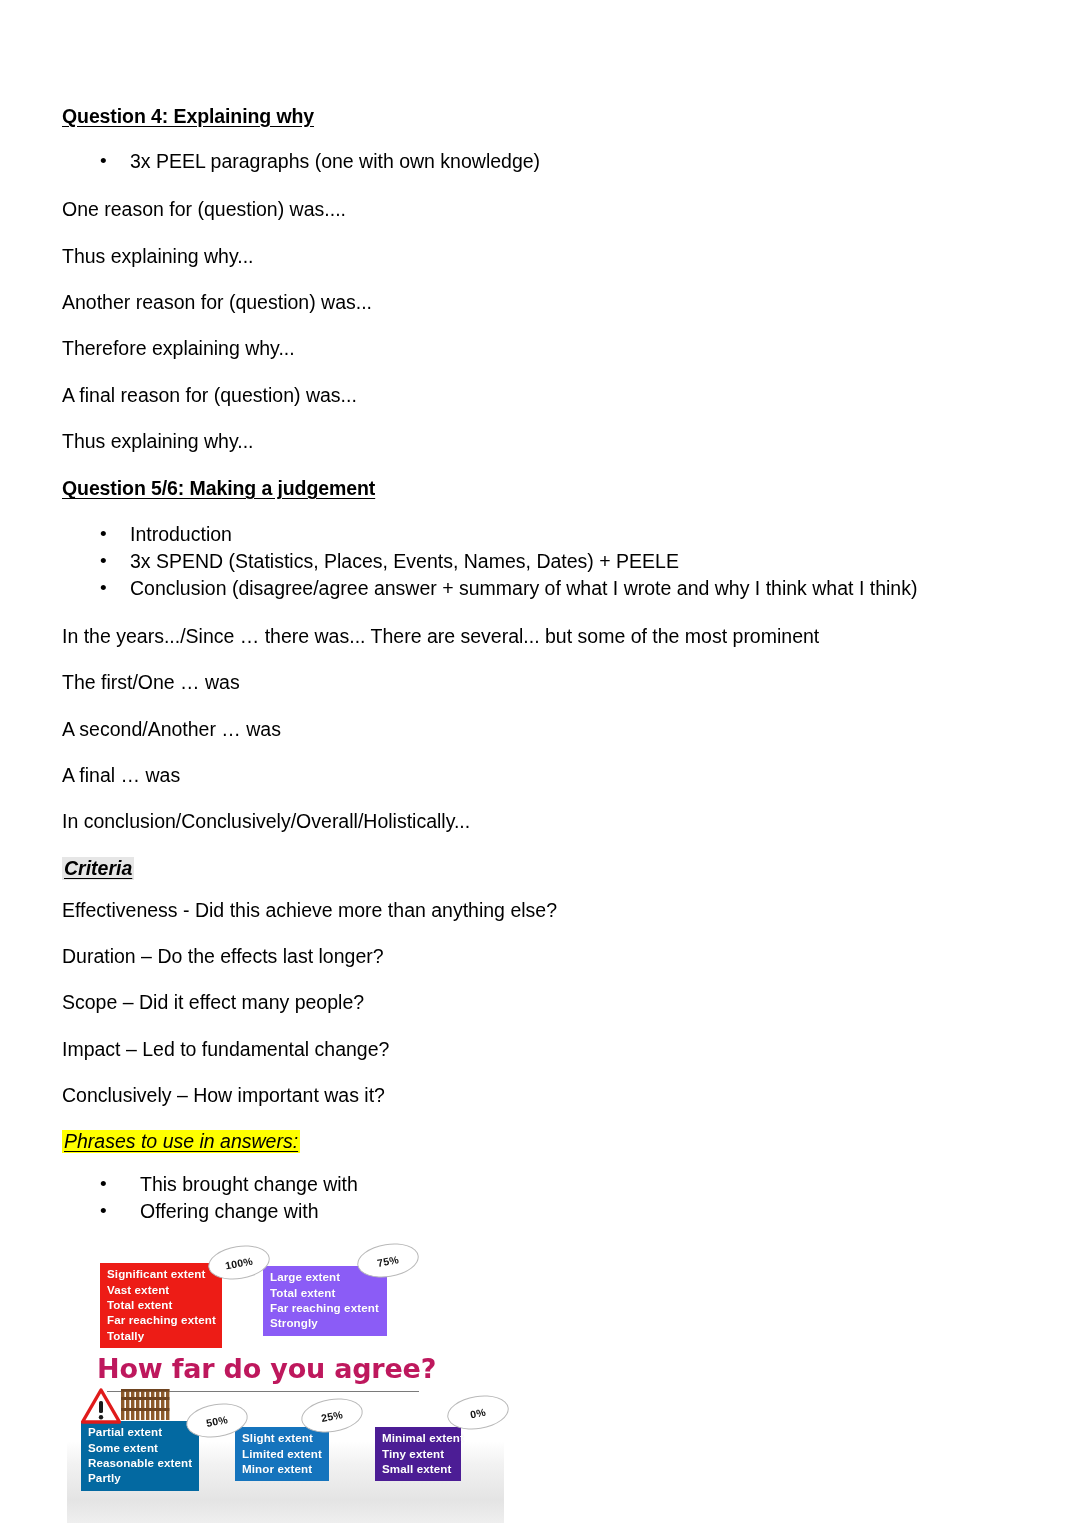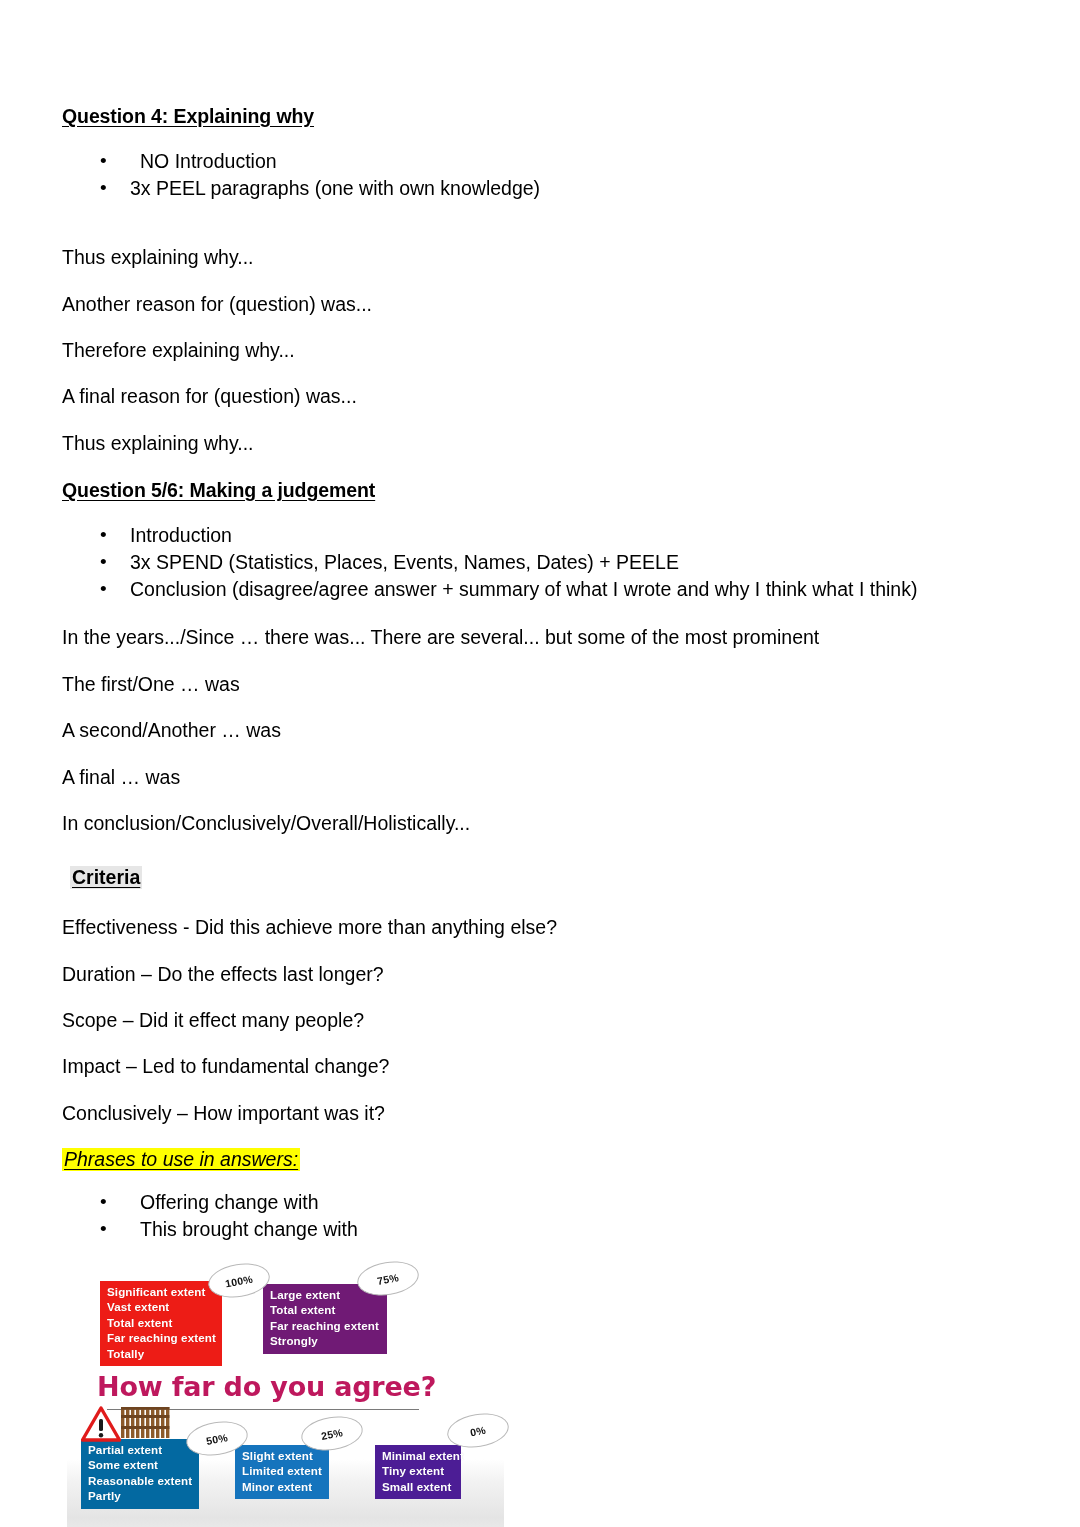--- a/index.html
+++ b/index.html
@@ -40,21 +40,22 @@
     text-decoration: underline;
     text-underline-offset: 3px;
     letter-spacing: -0.1px;
   }
   .heading-row { margin-bottom: 20px; }
   .heading-row.tight { margin-bottom: 18px; }
 
   h2.criteria-heading {
     font-size: 19.5px;
     font-weight: bold;
-    margin: 8px;
+    font-style: italic;
+    margin: 0;
     display: inline-block;
     text-decoration: underline;
     text-underline-offset: 3px;
     background: #e6e6e6;
     padding: 0 2px;
   }
   h2.phrases-heading {
     font-size: 19.5px;
     font-weight: normal;
     font-style: italic;
@@ -120,21 +121,21 @@
     color: #ffffff;
     font-size: 11.6px;
     font-weight: bold;
     line-height: 15.4px;
     letter-spacing: 0.1px;
     text-shadow: 0 0 1px rgba(0,0,0,0.15);
   }
   .ext-box span { display: block; white-space: nowrap; }
 
   .box-red    { left: 33px;  top: 22px;  width: 122px; background: #ED1C16; }
-  .box-orange { left: 196px; top: 25px;  width: 124px; background: #701a75; }
+  .box-orange { left: 196px; top: 25px;  width: 124px; background: #8b5cf6; }
   .box-green  { left: 14px;  top: 180px; width: 118px; background: #0369a1; }
   .box-blue   { left: 168px; top: 186px; width: 94px;  background: #1574BD; }
   .box-purple { left: 308px; top: 186px; width: 86px;  background: #4c1d95; }
 
   .bubble {
     position: absolute;
     width: 62px;
     height: 33px;
     border-radius: 50%;
     background: #ffffff;
@@ -199,25 +200,25 @@
 <body>
 
 <div class="page">
   <div class="content">
 
     <div class="heading-row">
       <h2 class="section-heading">Question 4: Explaining why</h2>
     </div>
 
     <ul class="bullets">
-      <li class="extra-indent">NO Introduction</li>
       <li>3x PEEL paragraphs (one with own knowledge)</li>
     </ul>
 
     <div class="gap-md"></div>
+    <p class="body-line">One reason for (question) was....</p>
     <div class="gap-para"></div>
     <p class="body-line">Thus explaining why...</p>
     <div class="gap-para"></div>
     <p class="body-line">Another reason for (question) was...</p>
     <div class="gap-para"></div>
     <p class="body-line">Therefore explaining why...</p>
     <div class="gap-para"></div>
     <p class="body-line">A final reason for (question) was...</p>
     <div class="gap-para"></div>
     <p class="body-line">Thus explaining why...</p>
@@ -258,22 +259,22 @@
     <p class="body-line">Impact – Led to fundamental change?</p>
     <div class="gap-para"></div>
     <p class="body-line">Conclusively – How important was it?</p>
 
     <div class="gap-md"></div>
     <div class="heading-row tight">
       <h2 class="phrases-heading">Phrases to use in answers:</h2>
     </div>
 
     <ul class="bullets">
+      <li class="extra-indent">This brought change with</li>
       <li class="extra-indent">Offering change with</li>
-      <li class="extra-indent">This brought change with</li>
     </ul>
 
     <div class="diagram">
       <div class="diagram-floor"></div>
 
       <div class="ext-box box-red">
         <span>Significant extent</span>
         <span>Vast extent</span>
         <span>Total extent</span>
         <span>Far reaching extent</span>

